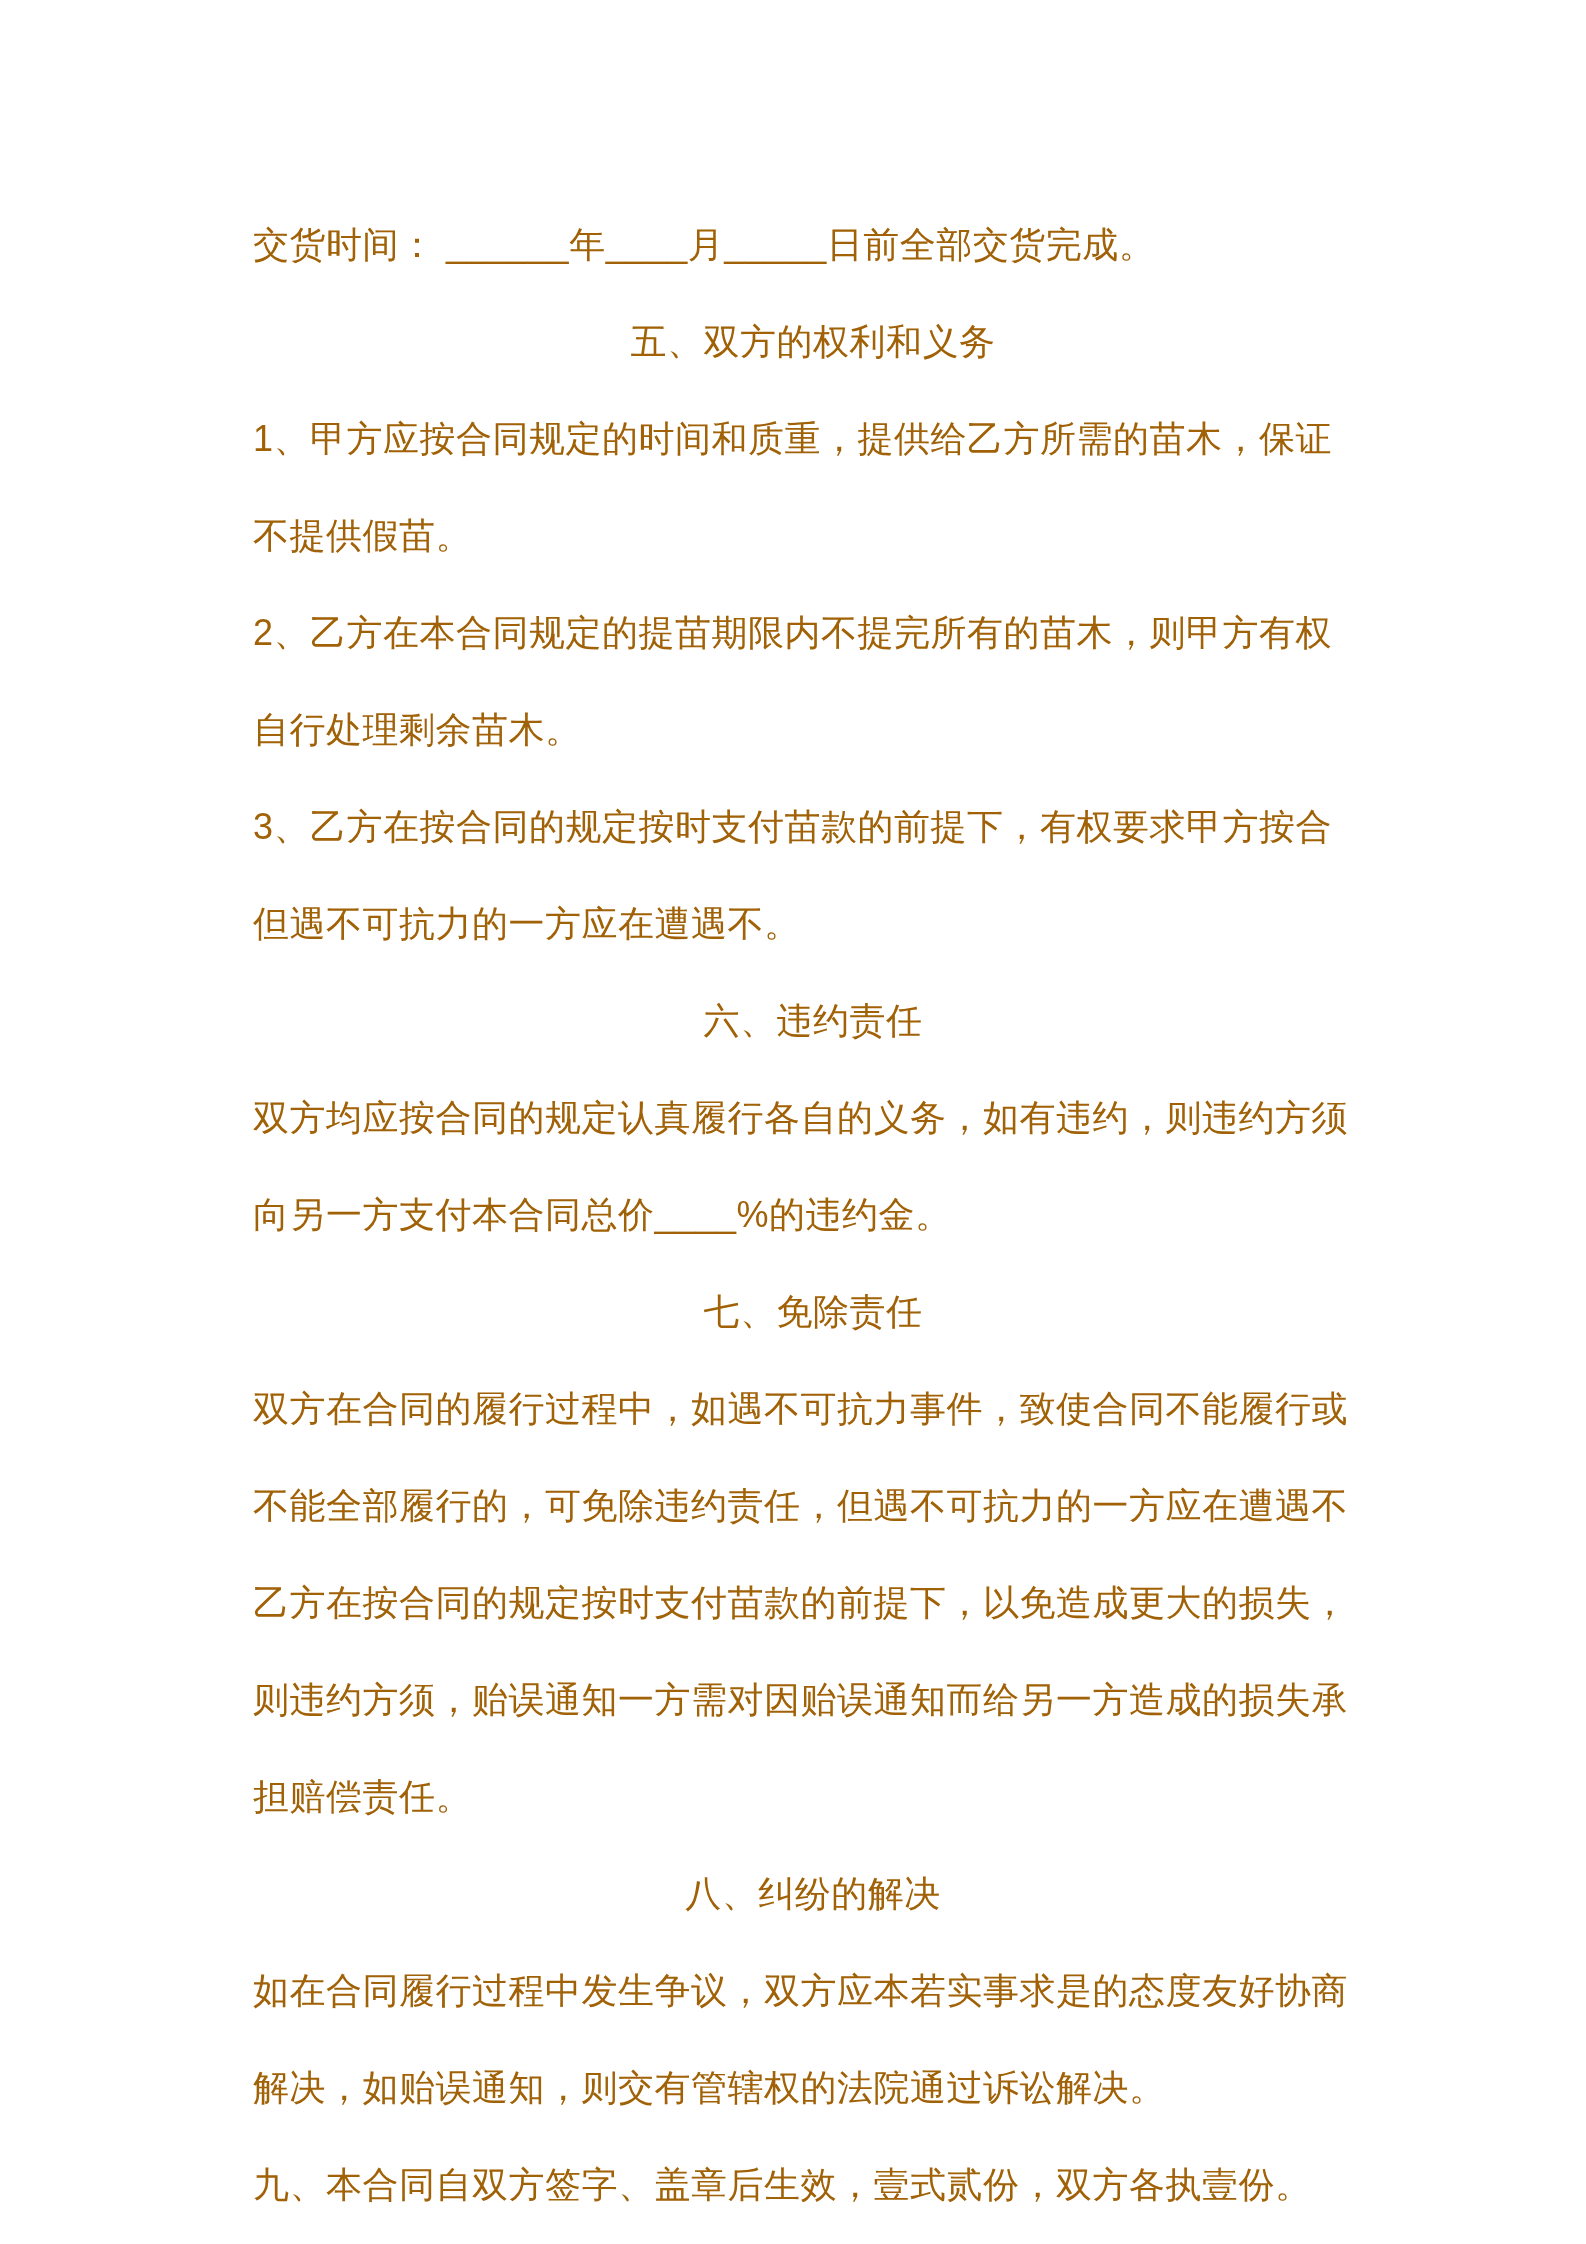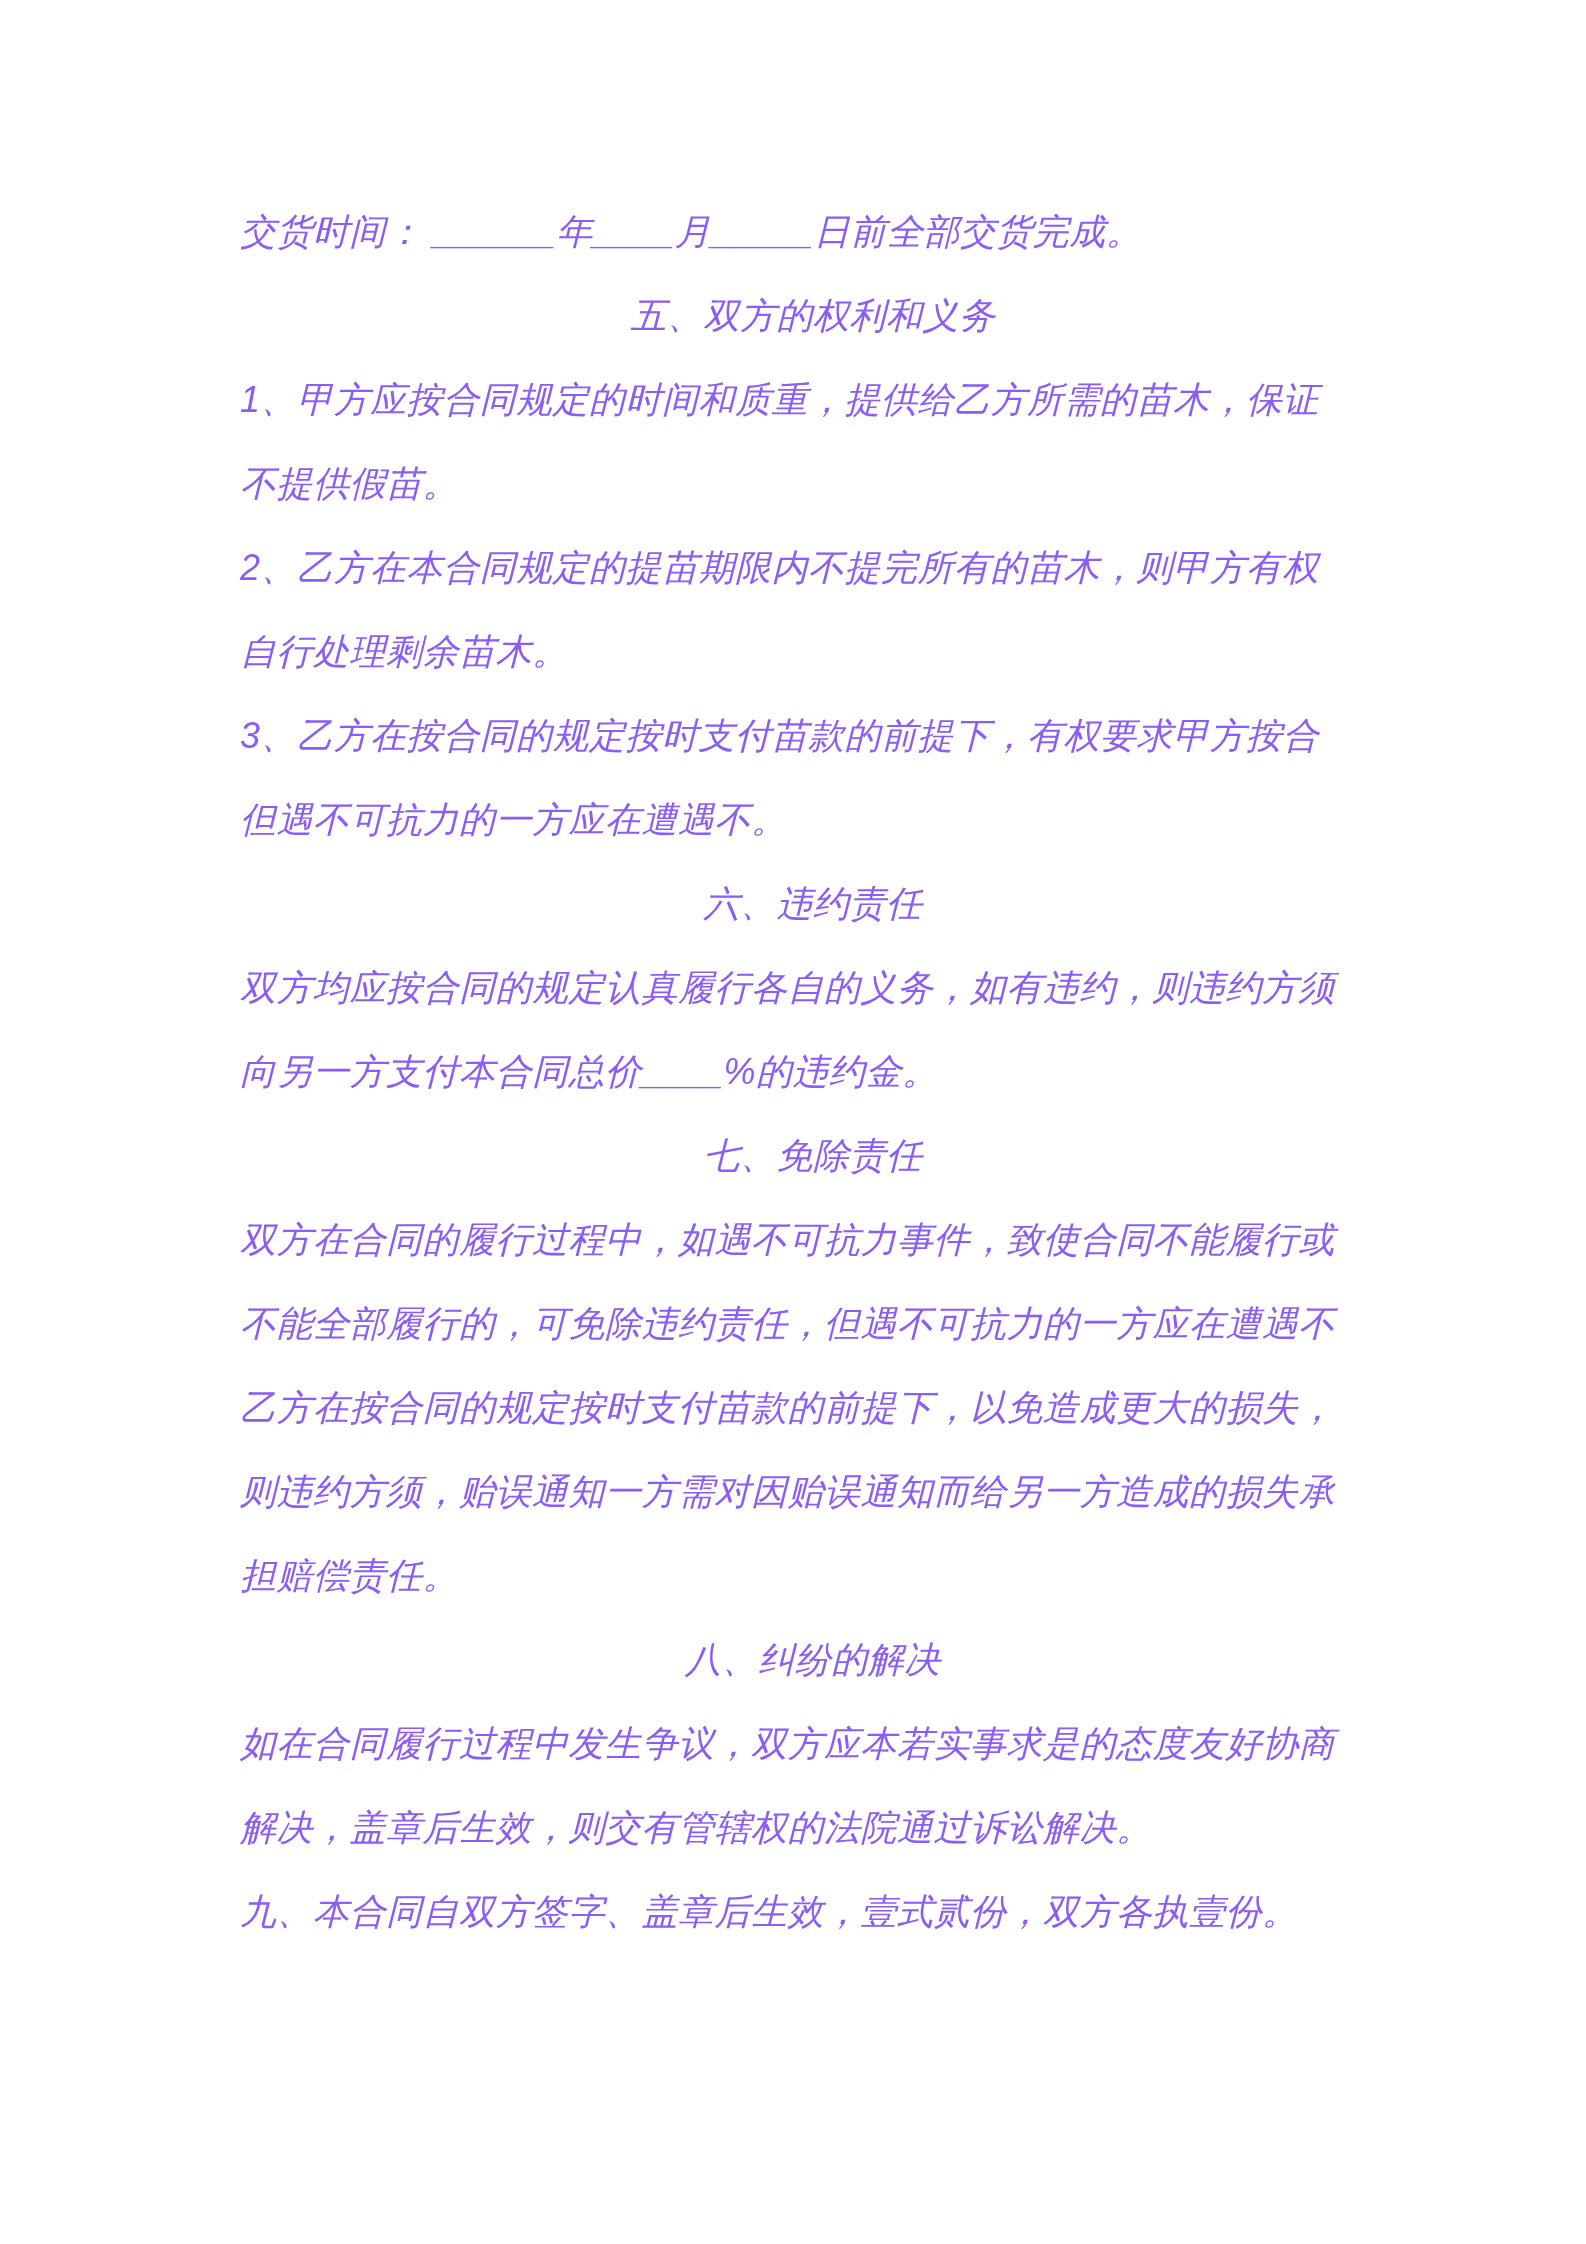--- a/index.html
+++ b/index.html
@@ -22,30 +22,29 @@
     width: 1586px;
     height: 2244px;
     background: #ffffff;
     box-sizing: border-box;
     padding: 190px 200px 0 240px;
   }
   .doc-body {
     width: 100%;
   }
   .doc-line {
-    margin: 0;
+    margin: 13px;
     padding: 0;
     font-size: 36px;
     line-height: 84px;
     height: 84px;
     white-space: nowrap;
     letter-spacing: 0.5px;
-    color: #8b5cf6;
+    color: #a16207;
     font-weight: 400;
-    font-style: italic;
   }
   .doc-line.heading {
     font-weight: 400;
     text-align: center;
   }
 </style>
 </head>
 <body>
 
 <div class="page">
@@ -62,16 +61,16 @@
       <p class="doc-line">双方均应按合同的规定认真履行各自的义务，如有违约，则违约方须</p>
       <p class="doc-line">向另一方支付本合同总价____%的违约金。</p>
       <p class="doc-line heading">七、免除责任</p>
       <p class="doc-line">双方在合同的履行过程中，如遇不可抗力事件，致使合同不能履行或</p>
       <p class="doc-line">不能全部履行的，可免除违约责任，但遇不可抗力的一方应在遭遇不</p>
       <p class="doc-line">乙方在按合同的规定按时支付苗款的前提下，以免造成更大的损失，</p>
       <p class="doc-line">则违约方须，贻误通知一方需对因贻误通知而给另一方造成的损失承</p>
       <p class="doc-line">担赔偿责任。</p>
       <p class="doc-line heading">八、纠纷的解决</p>
       <p class="doc-line">如在合同履行过程中发生争议，双方应本若实事求是的态度友好协商</p>
-      <p class="doc-line">解决，盖章后生效，则交有管辖权的法院通过诉讼解决。</p>
+      <p class="doc-line">解决，如贻误通知，则交有管辖权的法院通过诉讼解决。</p>
       <p class="doc-line">九、本合同自双方签字、盖章后生效，壹式贰份，双方各执壹份。</p>
     </div>
 </div>
 
 </body></html>

